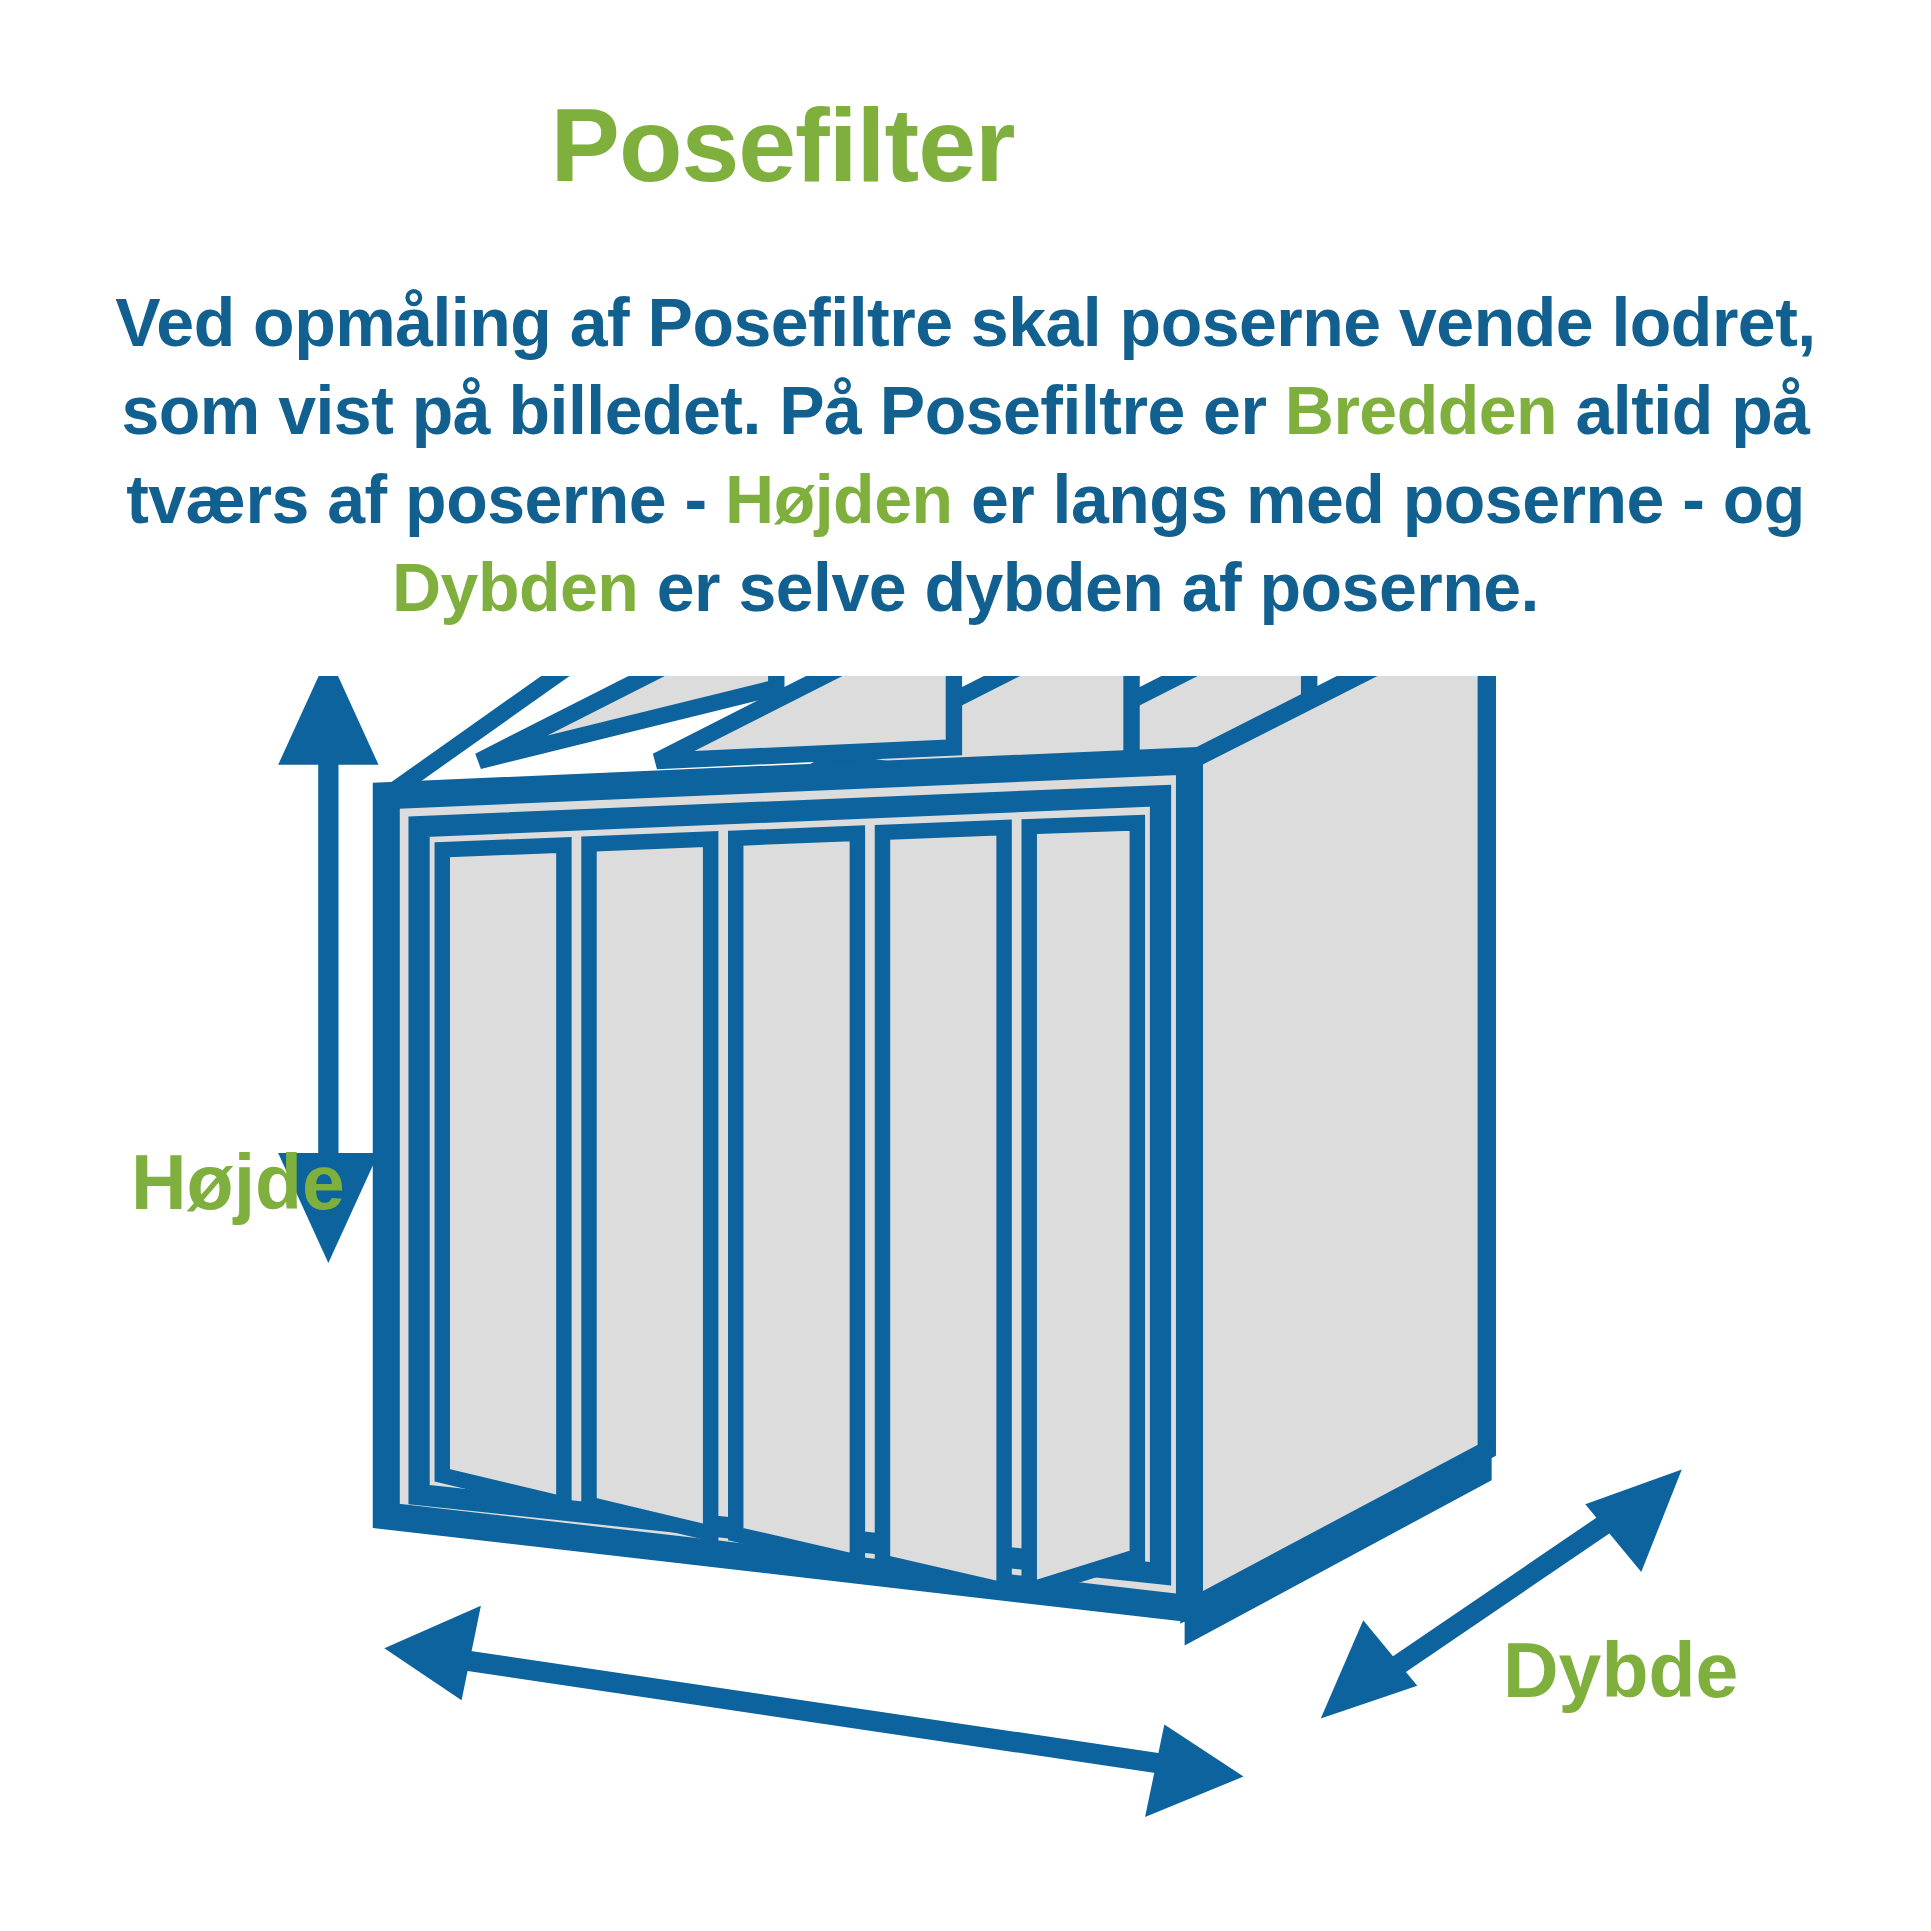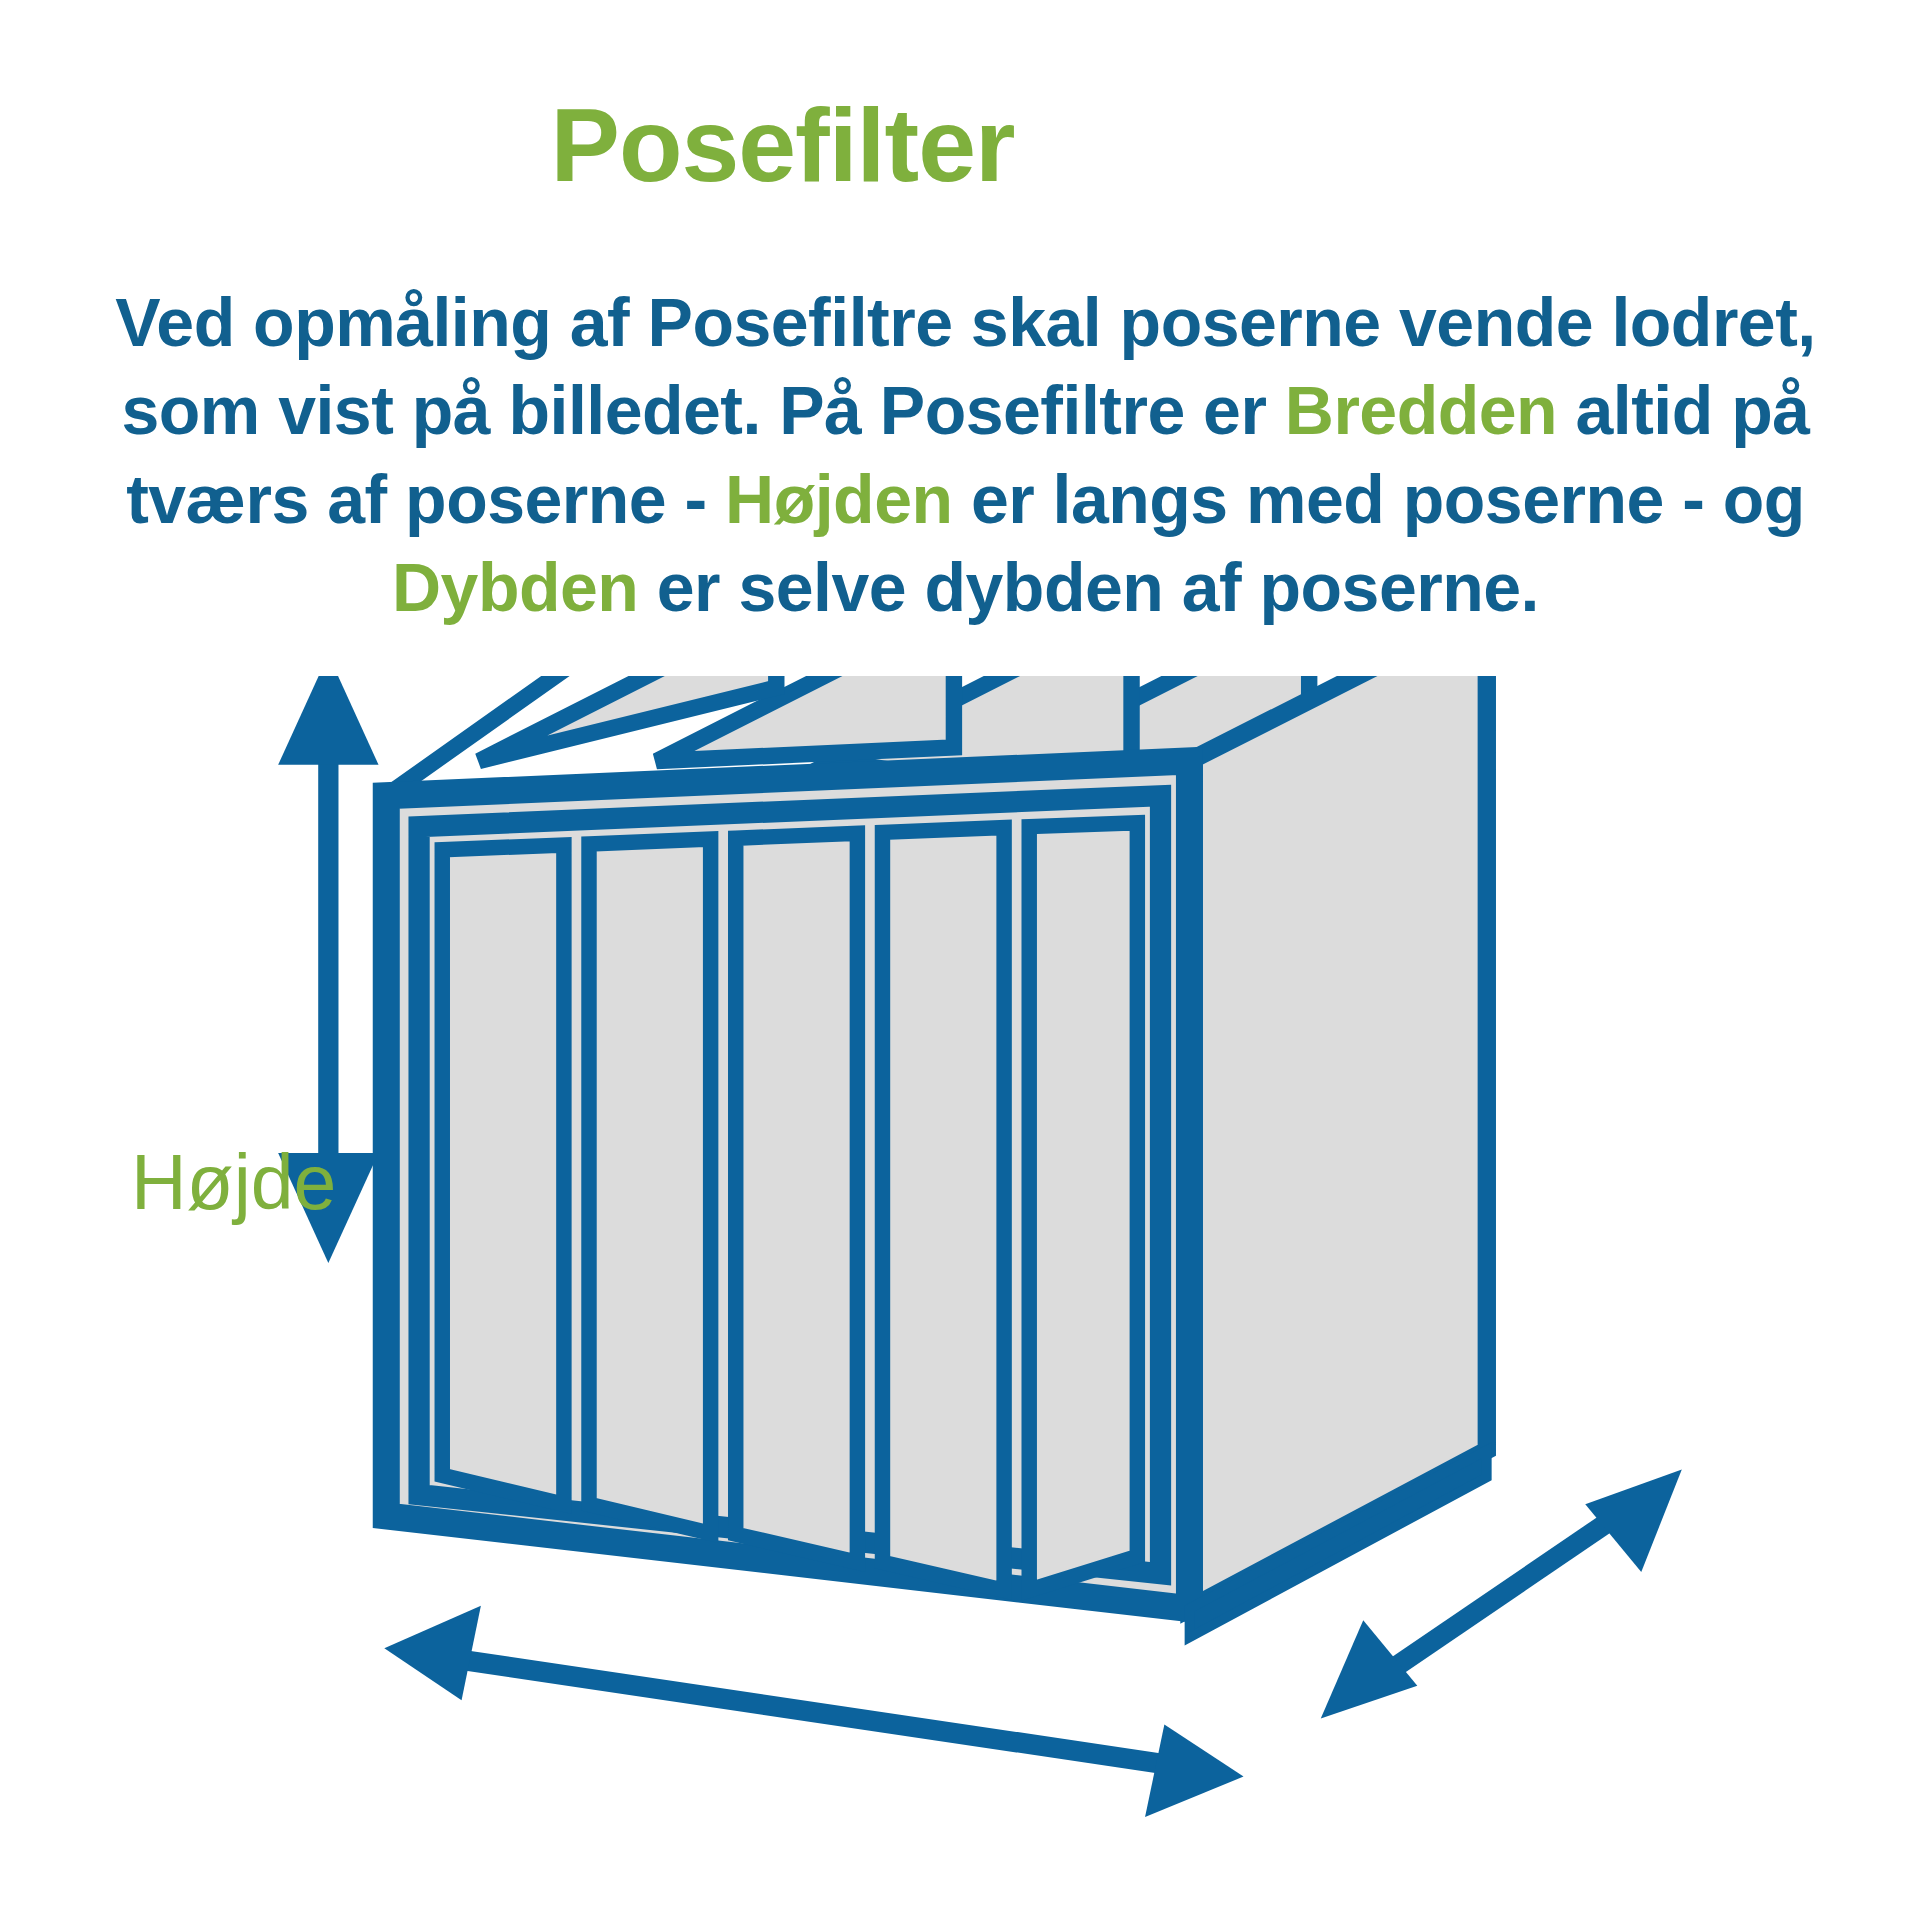--- a/index.html
+++ b/index.html
@@ -55,21 +55,21 @@
     top: 676px;
     width: 1931px;
     height: 1255px;
   }
 
   
   .dimlabel {
     position: absolute;
     color: #7FB03D;
     font-size: 77px;
-    font-weight: normal;
+    font-weight: bold;
     line-height: 1;
     white-space: nowrap;
   }
   #label-hojde  { left: 131px;  top: 1144px; }
   #label-bredde { left: 691px;  top: 1778px; }
   #label-dybde  { left: 1503px; top: 1632px; }
 </style>
 </head>
 <body>
 
@@ -132,15 +132,16 @@
     <g>
       <line x1="1440" y1="1030" x2="1672" y2="872" stroke="#0C639D" stroke-width="21"></line>
       <polygon points="1368,1080 1412,978 1468,1046" fill="#0C639D"></polygon>
       <polygon points="1742,822 1700,928 1642,858" fill="#0C639D"></polygon>
     </g>
   </svg>
 
   <div class="dimlabel" id="label-hojde">Højde</div>
 
 
+  <div class="dimlabel" id="label-dybde">Dybde</div>
 
 </div>
 
 
 </body></html>

